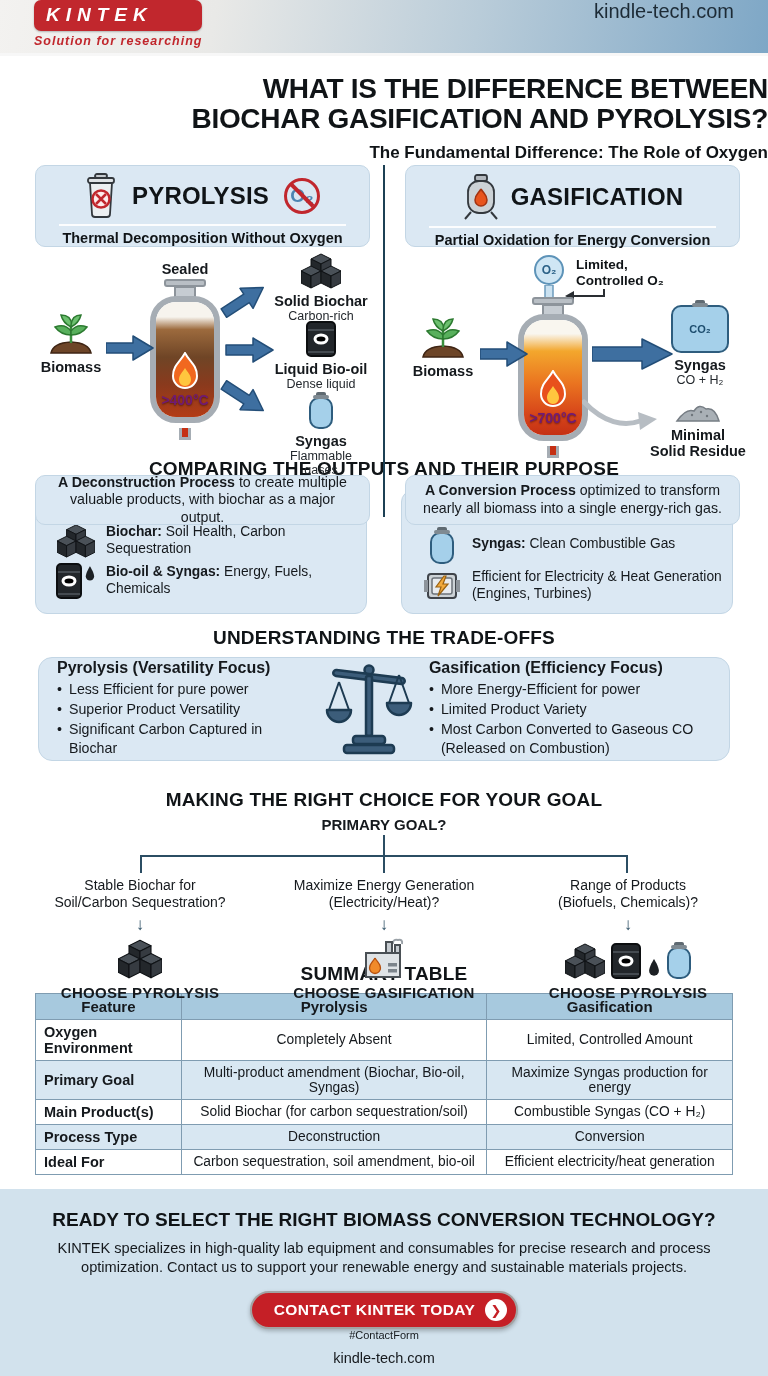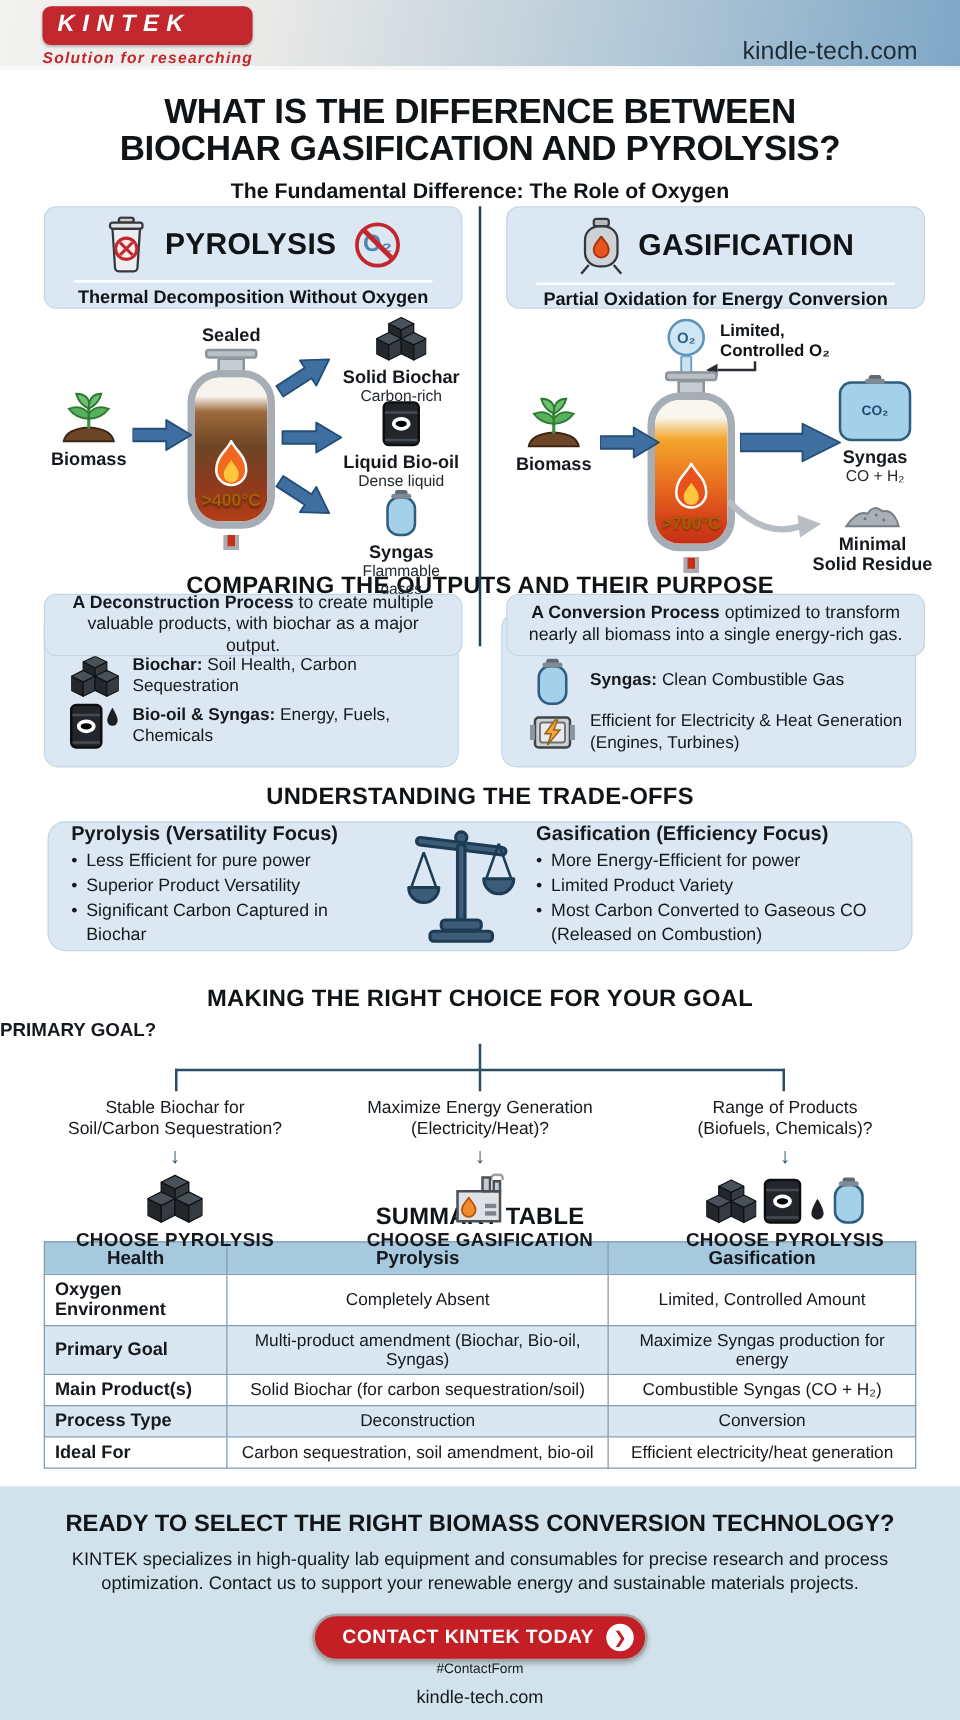--- a/index.html
+++ b/index.html
@@ -1,27 +1,27 @@
 <!DOCTYPE html>
 <html><head>
 <meta charset="utf-8">
 <style>
   *{margin:0;padding:0;box-sizing:border-box}
   body{width:768px;font-family:"Liberation Sans","DejaVu Sans",sans-serif;background:#fff;color:#15191d}
   #page{width:768px;height:1376px;overflow:hidden;display:flex;flex-direction:column;background:#fff}
 
   
-  .topbar{height:72px;background:linear-gradient(100deg,#f3f2f0 0%,#e9e9e7 28%,#b9ccd9 62%,#7ea7c6 100%);display:flex;align-items:flex-end;justify-content:space-between;padding:0 34px;border-bottom:3px solid #f7f7f7}
+  .topbar{height:72px;background:linear-gradient(100deg,#f3f2f0 0%,#e9e9e7 28%,#b9ccd9 62%,#7ea7c6 100%);display:flex;align-items:flex-start;justify-content:space-between;padding:0 34px;border-bottom:3px solid #f7f7f7}
   .logo-box{background:#c1272d;border-radius:7px;padding:4px 12px 5px;position:relative;box-shadow:0 1px 2px rgba(0,0,0,.25)}
   .logo-box span{color:#fff;font-weight:800;font-size:19px;letter-spacing:6px;font-style:italic}
   .logo-tag{color:#c1272d;font-weight:700;font-style:italic;font-size:12.5px;margin-top:3px;letter-spacing:1px}
   .site-link{font-size:20px;color:#1d2b36;font-weight:500}
 
   
-  .titleblock{text-align:center;padding-top:18px;height:112px}
+  .titleblock{text-align:right;padding-top:18px;height:112px}
   .titleblock h1{font-size:28px;line-height:30px;font-weight:800;color:#101417;letter-spacing:-.3px}
   .subtitle{font-size:17px;font-weight:700;margin-top:9px;color:#101417}
 
   
   .process{position:relative;height:368px;width:768px}
   .divider{position:absolute;left:383px;top:2px;width:2px;height:352px;background:#1c4054}
   .panel-card{position:absolute;top:2px;width:335px;height:82px;background:#dbe8f3;border:1px solid #c3d6e5;border-radius:10px;text-align:center;padding-top:7px}
   .panel-card .prow{display:flex;align-items:center;justify-content:center;gap:11px}
   .panel-title{font-size:24px;font-weight:800;letter-spacing:.2px;color:#101417}
   .panel-rule{width:86%;height:2px;background:rgba(255,255,255,.9);margin:5px auto 4px}
@@ -33,21 +33,21 @@
   .blk{text-align:center}
 
   
   .reactor{position:absolute;width:70px;height:152px}
   .r-cap{position:absolute;left:50%;transform:translateX(-50%);top:0;width:42px;height:8px;background:#b9bfc5;border:2px solid #8d949b;border-radius:3px}
   .r-neck{position:absolute;left:50%;transform:translateX(-50%);top:7px;width:22px;height:12px;background:#c6ccd2;border:2px solid #8d949b}
   .r-body{position:absolute;top:17px;left:0;width:70px;height:127px;border:6px solid #a6adb4;border-radius:26px;overflow:hidden}
   .fill-pyro{width:100%;height:100%;background:linear-gradient(#f7f4ee 0 13%,#9c6a3d 24%,#6f4526 48%,#8a3a1d 72%,#b33c16 100%)}
   .fill-gas{width:100%;height:100%;background:linear-gradient(#f9f6ef 0 12%,#f3a72d 27%,#ea7420 55%,#d8481a 80%,#c53014 100%)}
   .r-flame{position:absolute;left:50%;top:50px;transform:translateX(-50%)}
-  .r-temp{position:absolute;left:0;right:0;bottom:9px;text-align:center;color:#a16207;font-weight:800;font-size:14px;text-shadow:0 1px 2px rgba(0,0,0,.45)}
+  .r-temp{position:absolute;left:0;right:0;bottom:9px;text-align:center;color:#701a75;font-weight:800;font-size:14px;text-shadow:0 1px 2px rgba(0,0,0,.45)}
   .r-spout{position:absolute;left:50%;transform:translateX(-50%);bottom:-9px;width:12px;height:12px;background:#c53014;border:3px solid #a6adb4;border-top:none}
 
   
   .no-o2{position:relative;width:44px;height:40px;display:inline-flex;align-items:center;justify-content:center}
   .no-o2 .o2t{font-size:19px;font-weight:800;color:#4d85b2}
   .no-o2::before{content:"";position:absolute;left:4px;right:4px;top:2px;bottom:2px;border:3.5px solid #c1272d;border-radius:50%}
   .no-o2::after{content:"";position:absolute;left:6px;top:17px;width:32px;height:3.5px;background:#c1272d;transform:rotate(45deg)}
 
   
   .cyl{background:#a5d0ea;border:2.5px solid #2e5d7e;border-radius:10px;position:relative;display:inline-block}
@@ -81,21 +81,21 @@
   .trade-card{margin:8px 38px 0;background:#dbe8f3;border:1px solid #c3d6e5;border-radius:14px;padding:10px 18px;display:flex;align-items:center;gap:10px;min-height:104px}
   .trade-col{flex:1}
   .trade-col.right{flex:1.12}
   .trade-title{font-size:16px;font-weight:800;margin-bottom:3px}
   .trade-col ul{list-style:none}
   .trade-col li{font-size:14.2px;line-height:1.38;padding-left:12px;position:relative}
   .trade-col li::before{content:"•";position:absolute;left:0;color:#15191d}
   .scale-wrap{width:100px;flex-shrink:0;display:flex;justify-content:center}
 
   
-  .goal-sub{text-align:left;font-size:15px;font-weight:800;margin-top:5px}
+  .goal-sub{text-align:center;font-size:15px;font-weight:800;margin-top:5px}
   .tree{position:relative;height:168px;width:768px}
   .tline{position:absolute;background:#2b4d63}
   .branch{position:absolute;top:44px;width:224px;text-align:center}
   .q{font-size:14px;line-height:1.22;min-height:36px}
   .dn{color:#2b4d63;font-size:17px;font-weight:700;line-height:1;margin:3px 0 2px}
   .brow{height:44px;display:flex;align-items:flex-end;justify-content:center;gap:6px}
   .choose{font-size:15px;font-weight:800;letter-spacing:.3px;margin-top:5px}
 
   
   table{border-collapse:collapse;margin:8px auto 0;width:698px}
@@ -475,21 +475,21 @@
         <span class="cyl cyl-sm" style="margin-top:0"></span>
       </div>
       <div class="choose">CHOOSE PYROLYSIS</div>
     </div>
   </div>
 
   <div class="sec-h">SUMMARY TABLE</div>
   <table>
     <thead>
       <tr>
-        <th style="width:146px">Health</th>
+        <th style="width:146px">Feature</th>
         <th style="width:306px">Pyrolysis</th>
         <th style="width:246px">Gasification</th>
       </tr>
     </thead>
     <tbody>
       <tr>
           <td>Oxygen Environment</td>
           <td>Completely Absent</td>
           <td>Limited, Controlled Amount</td>
         </tr>

